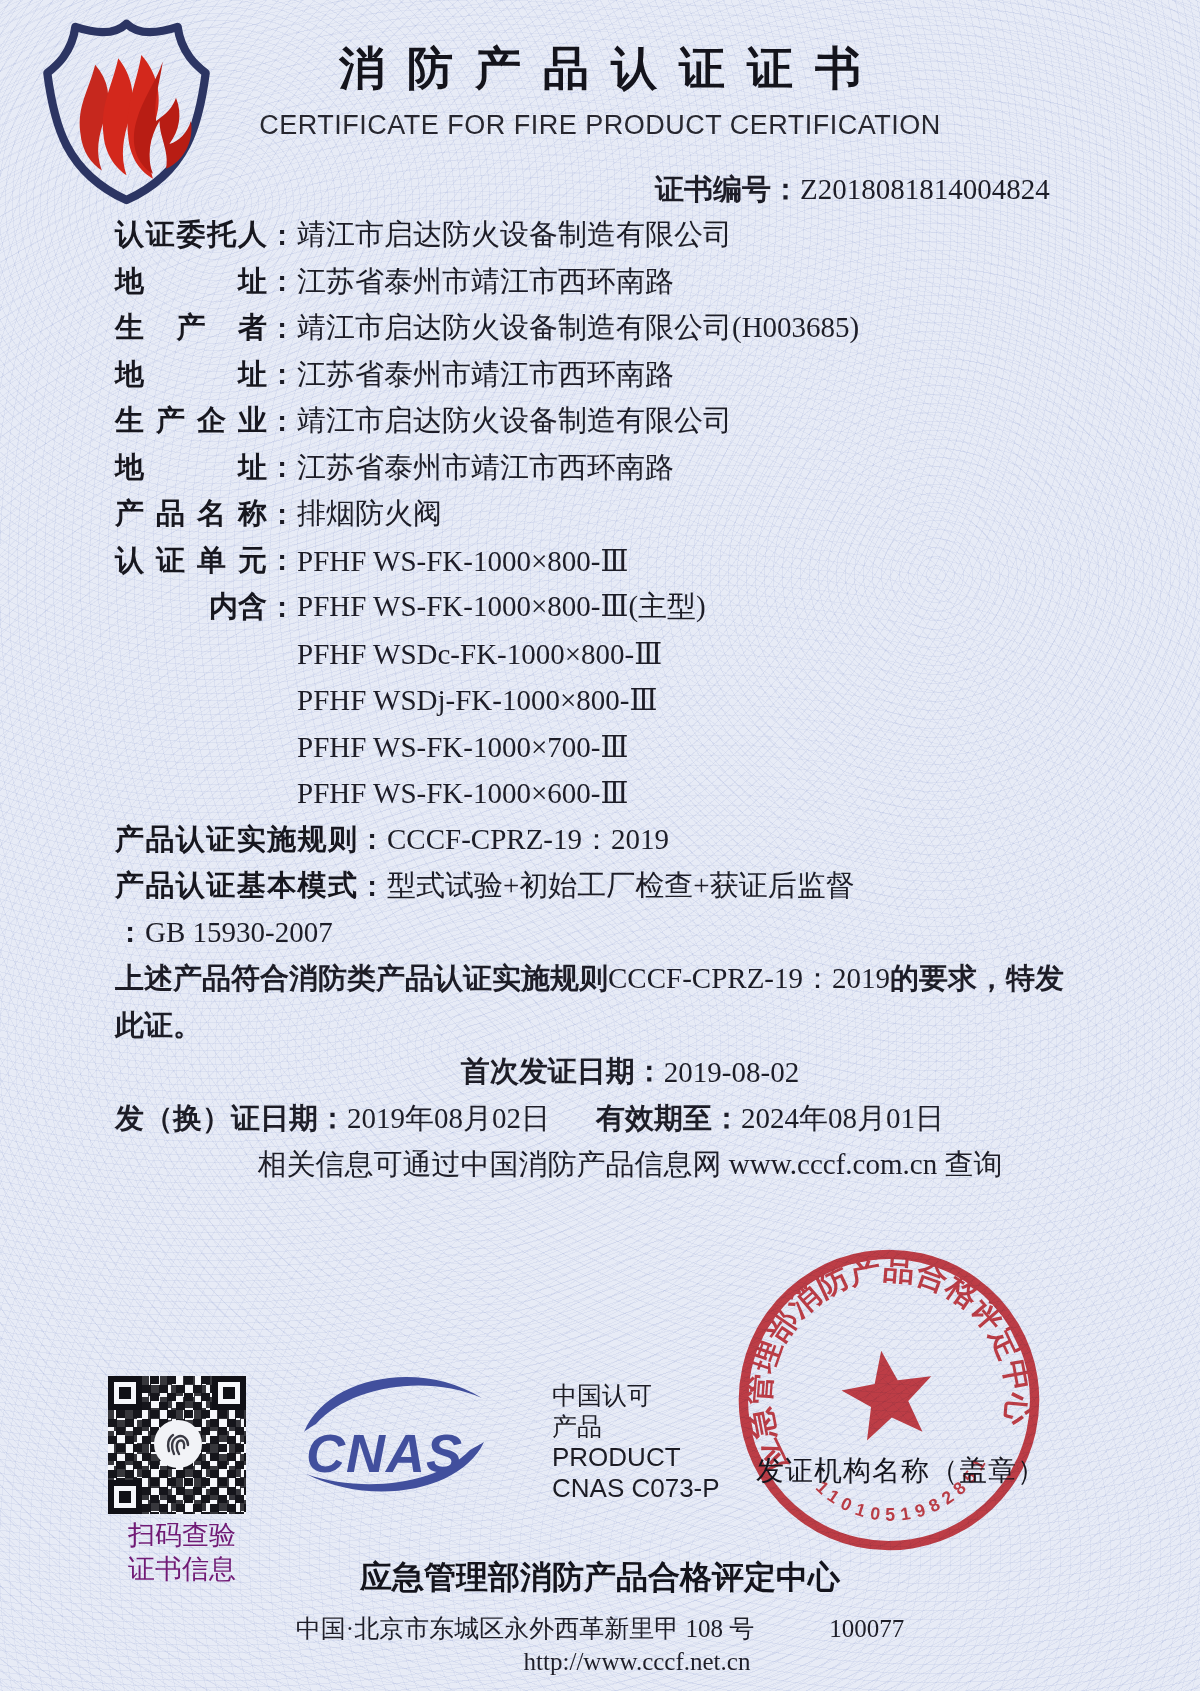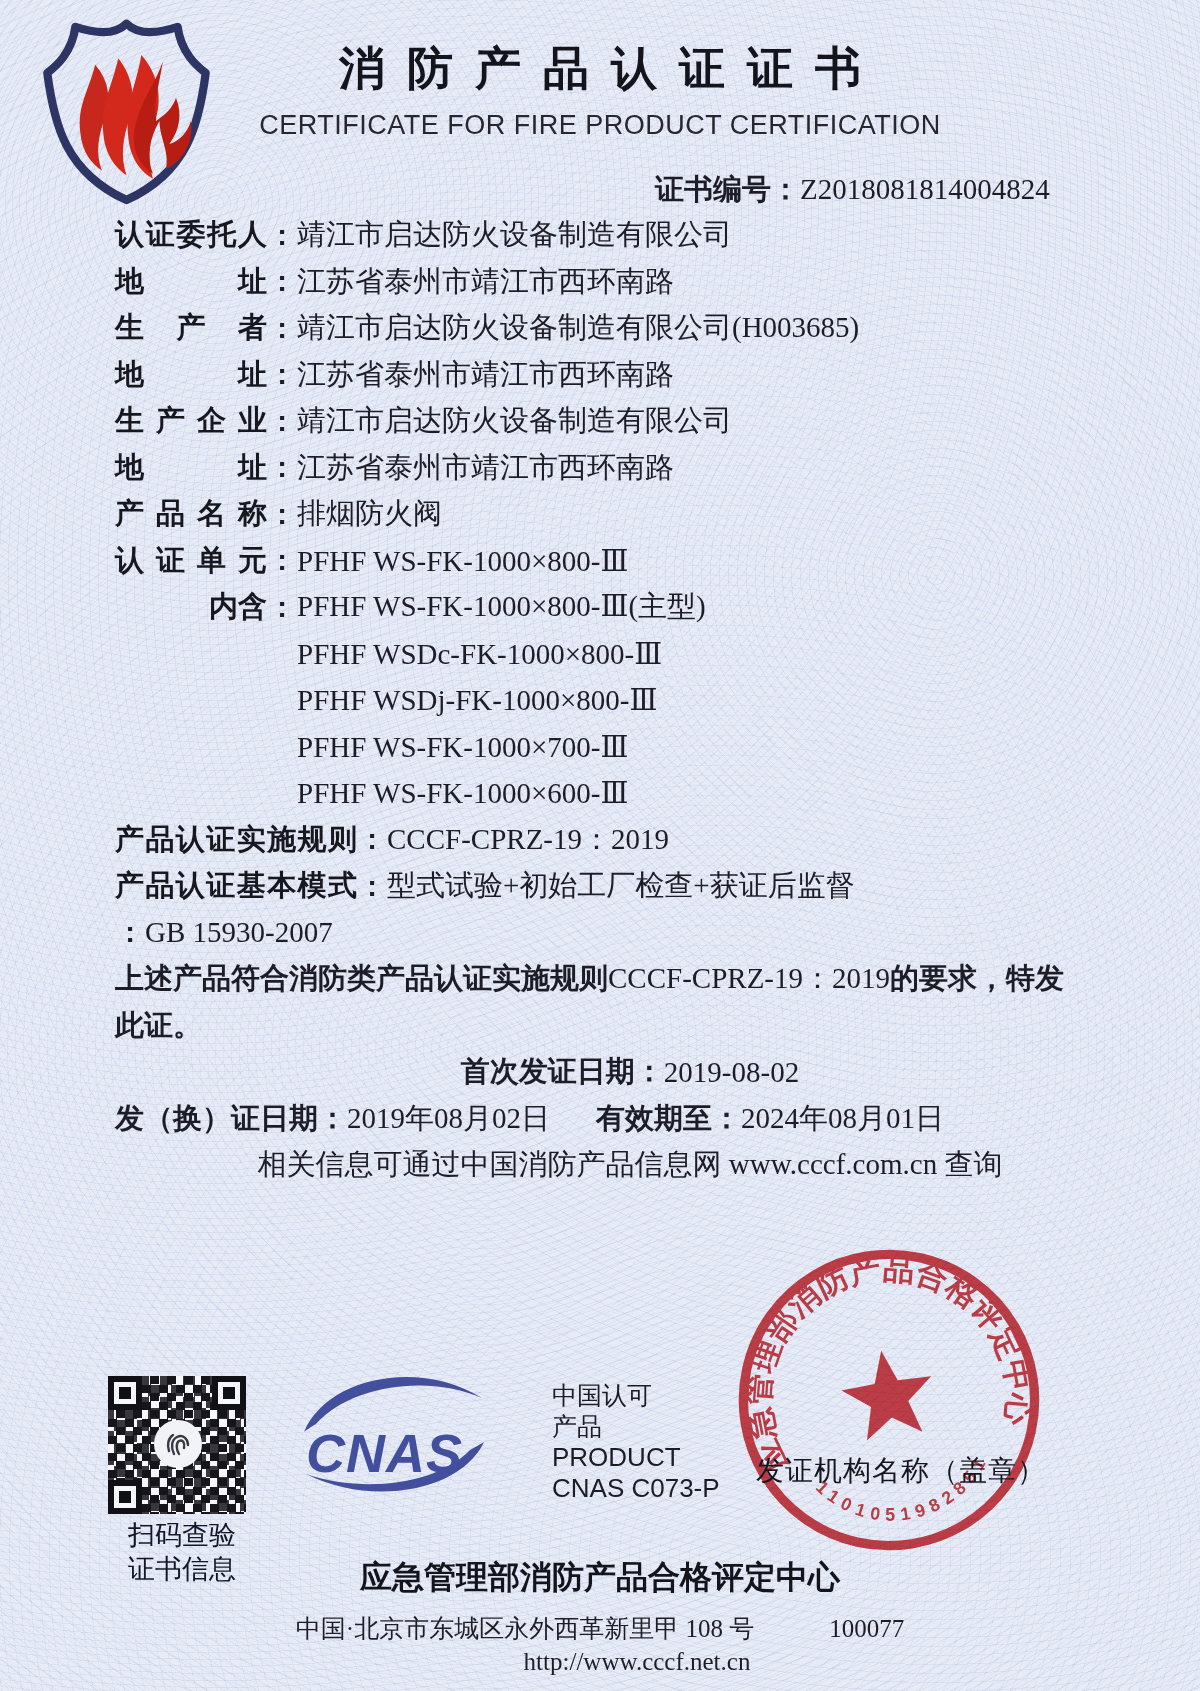--- a/index.html
+++ b/index.html
@@ -45,21 +45,21 @@
   .qr{position:absolute;left:108px;top:1376px;width:138px;height:138px;background:#f6f7fb;
     background-image:
       repeating-conic-gradient(#15151b 0% 25%, transparent 0% 50%),
       repeating-conic-gradient(rgba(21,21,27,.85) 0% 25%, transparent 0% 50%);
     background-size:17px 17px,23px 23px;background-position:0 0,6px 9px;}
   .qr .finder{position:absolute;width:34px;height:34px;border:6px solid #101016;background:#f6f7fb;box-sizing:border-box;}
   .qr .finder::after{content:"";position:absolute;left:5px;top:5px;width:12px;height:12px;background:#101016;}
   .qr .f-tl{left:0;top:0;} .qr .f-tr{right:0;top:0;} .qr .f-bl{left:0;bottom:0;}
   .qr .badge{position:absolute;left:46px;top:44px;width:48px;height:48px;border-radius:50%;
     background:#f2f3f7;display:flex;align-items:center;justify-content:center;}
-  .qr-caption{position:absolute;left:128px;top:1518px;font-size:27px;line-height:34px;color:#0f172a;}
+  .qr-caption{position:absolute;left:128px;top:1518px;font-size:27px;line-height:34px;color:#701a75;}
   .cnas-logo{position:absolute;left:298px;top:1368px;width:190px;height:132px;}
   .cnas-block{position:absolute;left:552px;top:1380px;font-size:25px;line-height:31px;color:#1c1c24;}
   .cnas-block .en{font-family:"Liberation Sans","DejaVu Sans",sans-serif;font-size:26px;}
   .stamp{position:absolute;left:733px;top:1244px;width:312px;height:312px;
     transform:rotate(-9deg);mix-blend-mode:multiply;opacity:.92;}
   .stamp-caption{position:absolute;left:756px;top:1452px;font-size:28px;letter-spacing:1px;color:#15151d;z-index:3;}
   .org-line{position:absolute;left:0;top:1556px;width:100%;text-align:center;
     font-family:"Liberation Sans","DejaVu Sans",sans-serif;font-weight:700;font-size:32px;color:#14141c;}
   .addr-line{position:absolute;left:0;top:1612px;width:100%;text-align:center;font-size:25px;color:#1e1e28;}
   .url-line{position:absolute;left:0;top:1648px;width:100%;text-align:center;font-size:25px;color:#1e1e28;padding-left:37px;}

